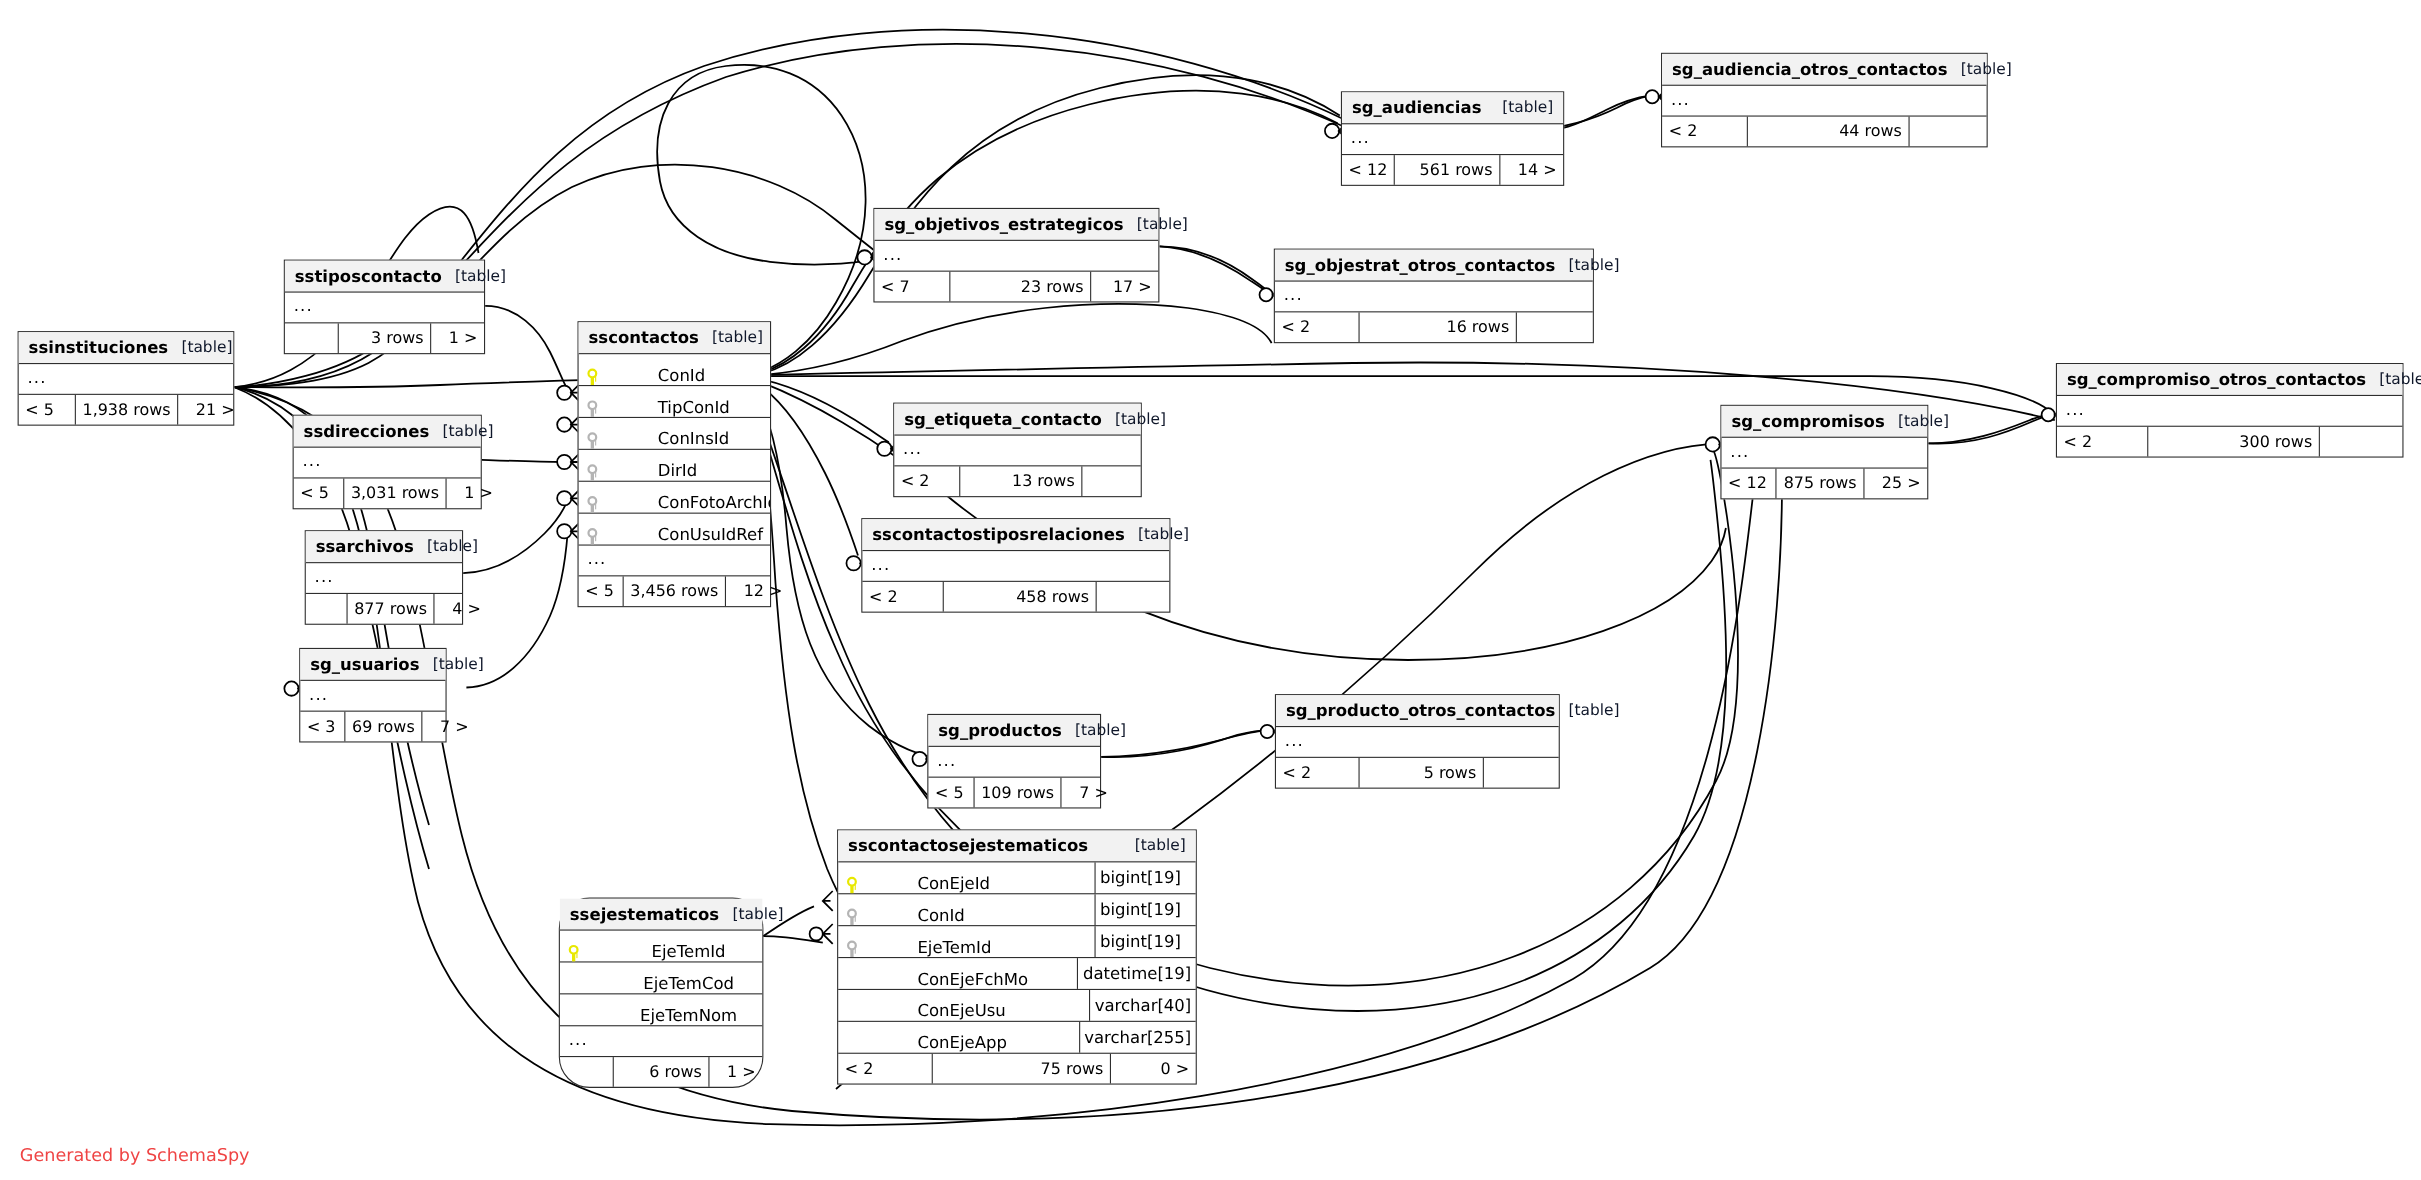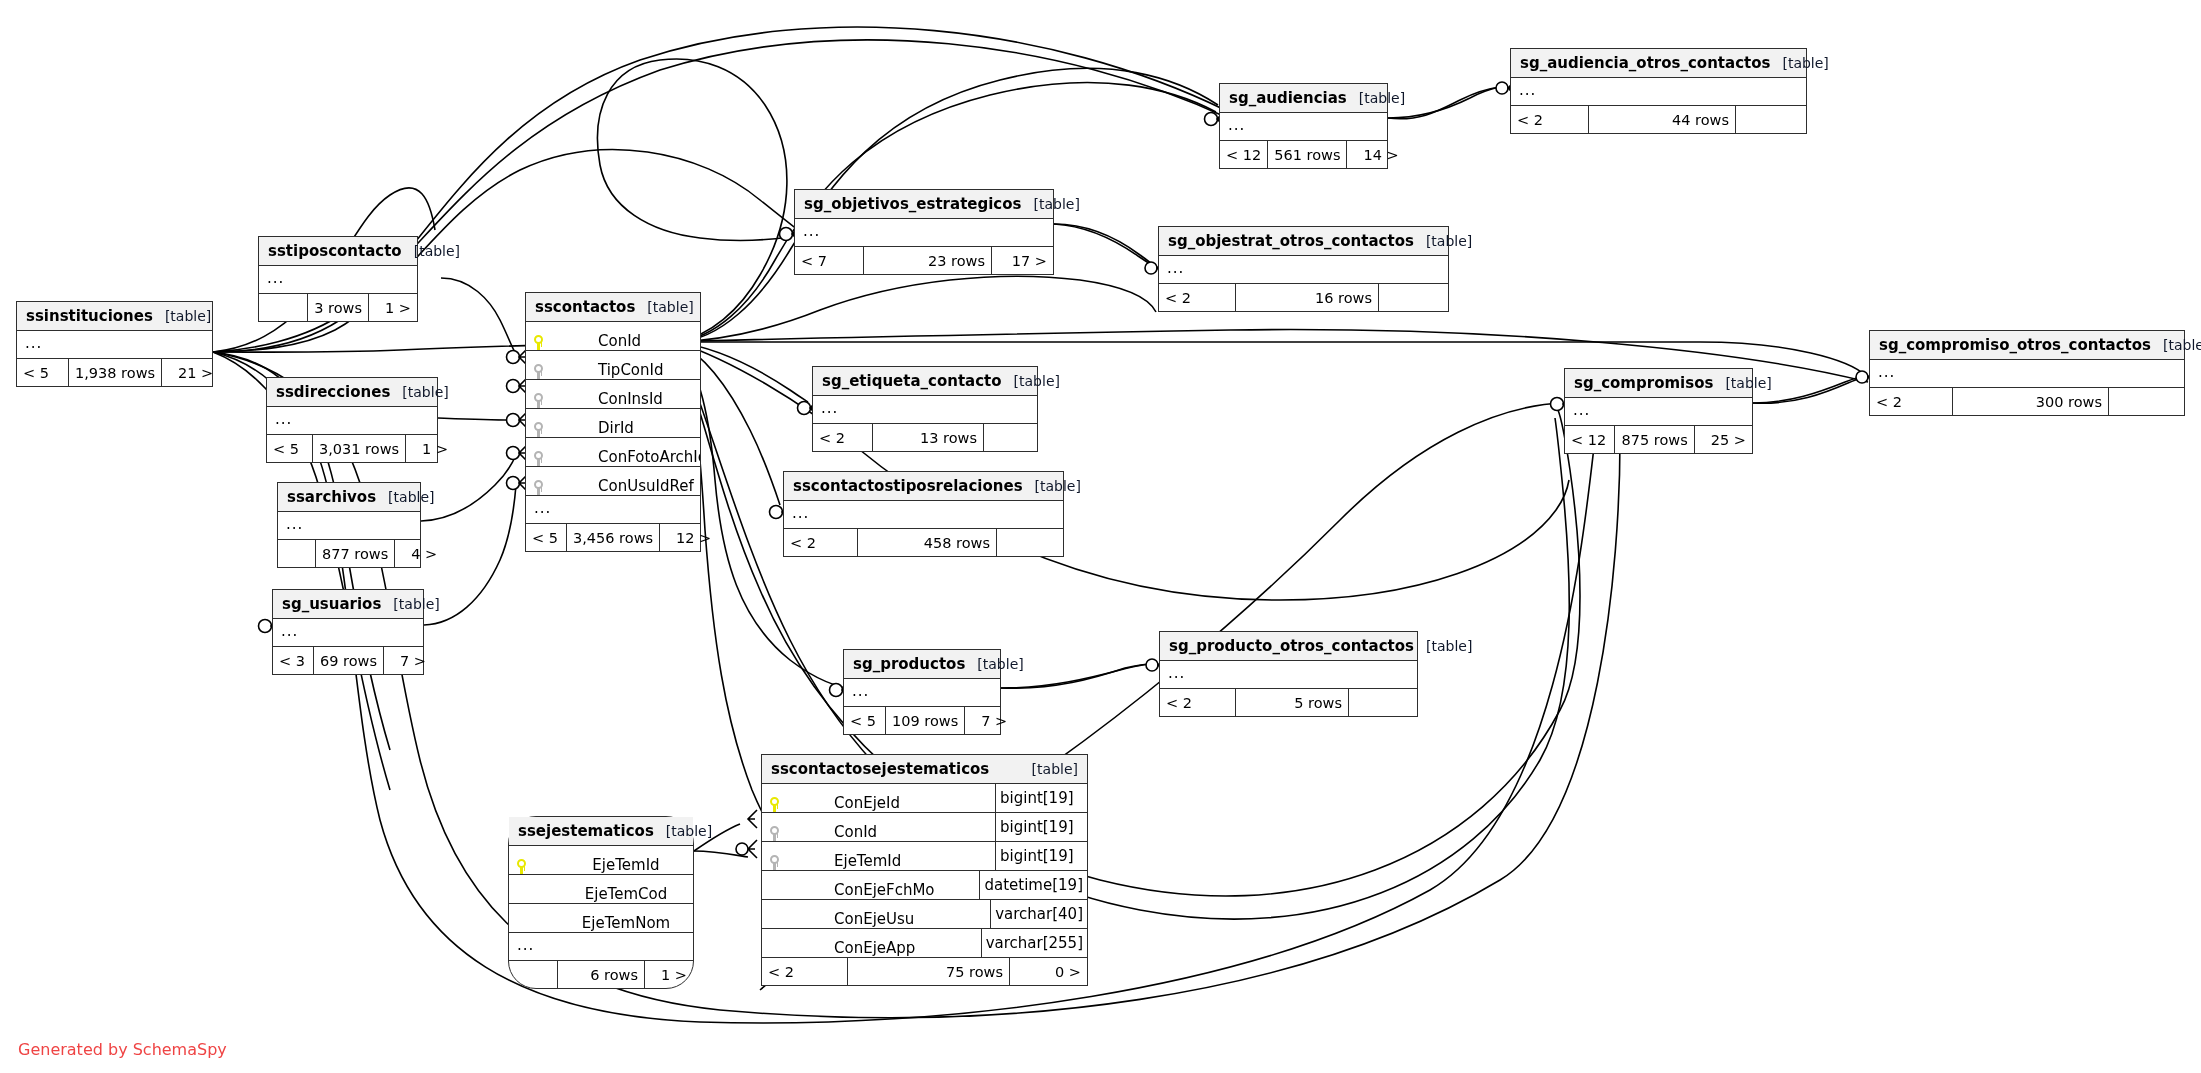--- a/index.html
+++ b/index.html
@@ -313,21 +313,21 @@
           <span class="tname">ssinstituciones</span>
           <span class="ttype">[table]</span>
         </div>
         <div class="ellipsis">...</div>
         <div class="foot">
           <div class="fl" style="flex: 0 0 51px;">&lt; 5</div>
           <div class="fm" style="flex: 1 1 auto;">1,938 rows</div>
           <div class="fr" style="flex: 0 0 47px;">21 &gt;</div>
         </div>
       </div>
-      <div class="tbl" style="left: 258px; top: 236px; width: 160px;">
+      <div class="tbl" style="left: 258px; top: 236px; width: 183px;">
         <div class="hdr">
           <span class="tname">sstiposcontacto</span>
           <span class="ttype">[table]</span>
         </div>
         <div class="ellipsis">...</div>
         <div class="foot">
           <div class="fl" style="flex: 0 0 48px;"></div>
           <div class="fm" style="flex: 1 1 auto;">3 rows</div>
           <div class="fr" style="flex: 0 0 44px;">1 &gt;</div>
         </div>
@@ -349,21 +349,21 @@
           <span class="tname">ssarchivos</span>
           <span class="ttype">[table]</span>
         </div>
         <div class="ellipsis">...</div>
         <div class="foot">
           <div class="fl" style="flex: 0 0 37px;"></div>
           <div class="fm" style="flex: 1 1 auto;">877 rows</div>
           <div class="fr" style="flex: 0 0 35px;">4 &gt;</div>
         </div>
       </div>
-      <div class="tbl" style="left: 272px; top: 589px; width: 152px;">
+      <div class="tbl" style="left: 272px; top: 589px; width: 134px;">
         <div class="hdr">
           <span class="tname">sg_usuarios</span>
           <span class="ttype">[table]</span>
         </div>
         <div class="ellipsis">...</div>
         <div class="foot">
           <div class="fl" style="flex: 0 0 40px;">&lt; 3</div>
           <div class="fm" style="flex: 1 1 auto;">69 rows</div>
           <div class="fr" style="flex: 0 0 36px;">7 &gt;</div>
         </div>
@@ -409,21 +409,21 @@
           </span>
           <span class="cname">ConUsuIdRef</span>
         </div>
         <div class="ellipsis">...</div>
         <div class="foot">
           <div class="fl" style="flex: 0 0 40px;">&lt; 5</div>
           <div class="fm" style="flex: 1 1 auto;">3,456 rows</div>
           <div class="fr" style="flex: 0 0 36px;">12 &gt;</div>
         </div>
       </div>
-      <div class="tbl" style="left: 1219px; top: 83px; width: 169px;">
+      <div class="tbl" style="left: 1219px; top: 83px; width: 203px;">
         <div class="hdr">
           <span class="tname">sg_audiencias</span>
           <span class="ttype">[table]</span>
         </div>
         <div class="ellipsis">...</div>
         <div class="foot">
           <div class="fl" style="flex: 0 0 44px;">&lt; 12</div>
           <div class="fm" style="flex: 1 1 auto;">561 rows</div>
           <div class="fr" style="flex: 0 0 41px;">14 &gt;</div>
         </div>

